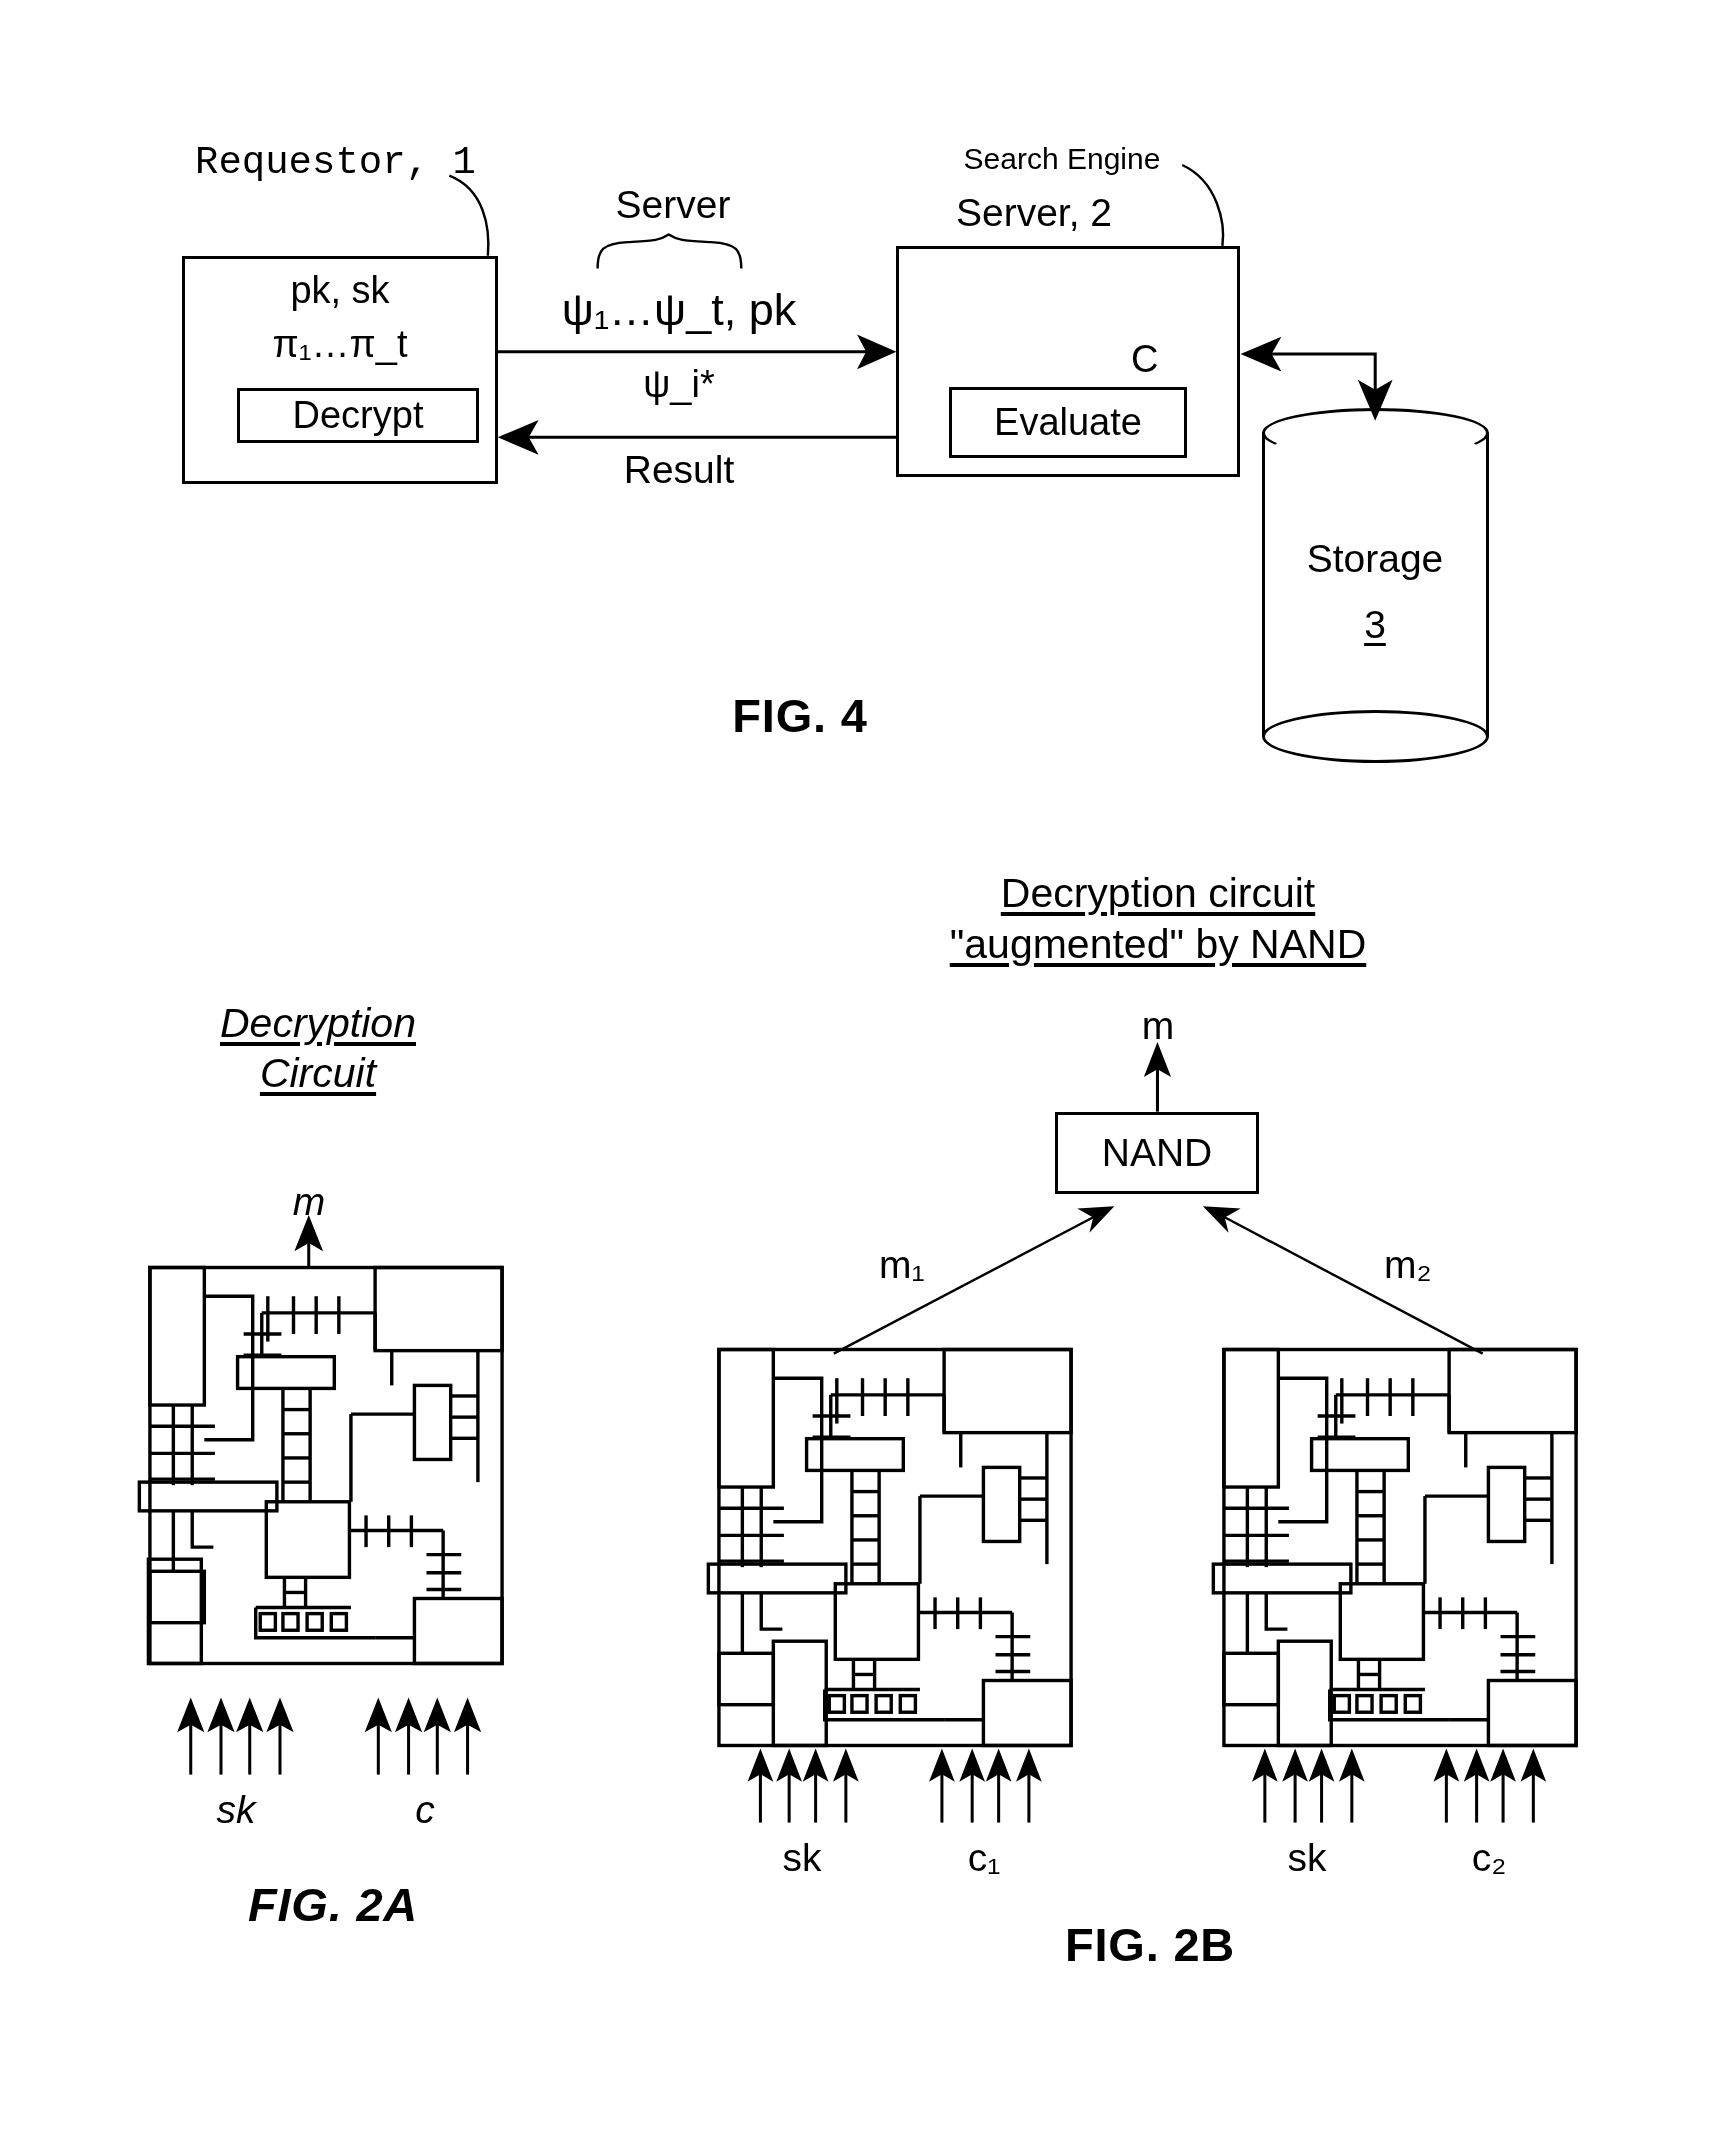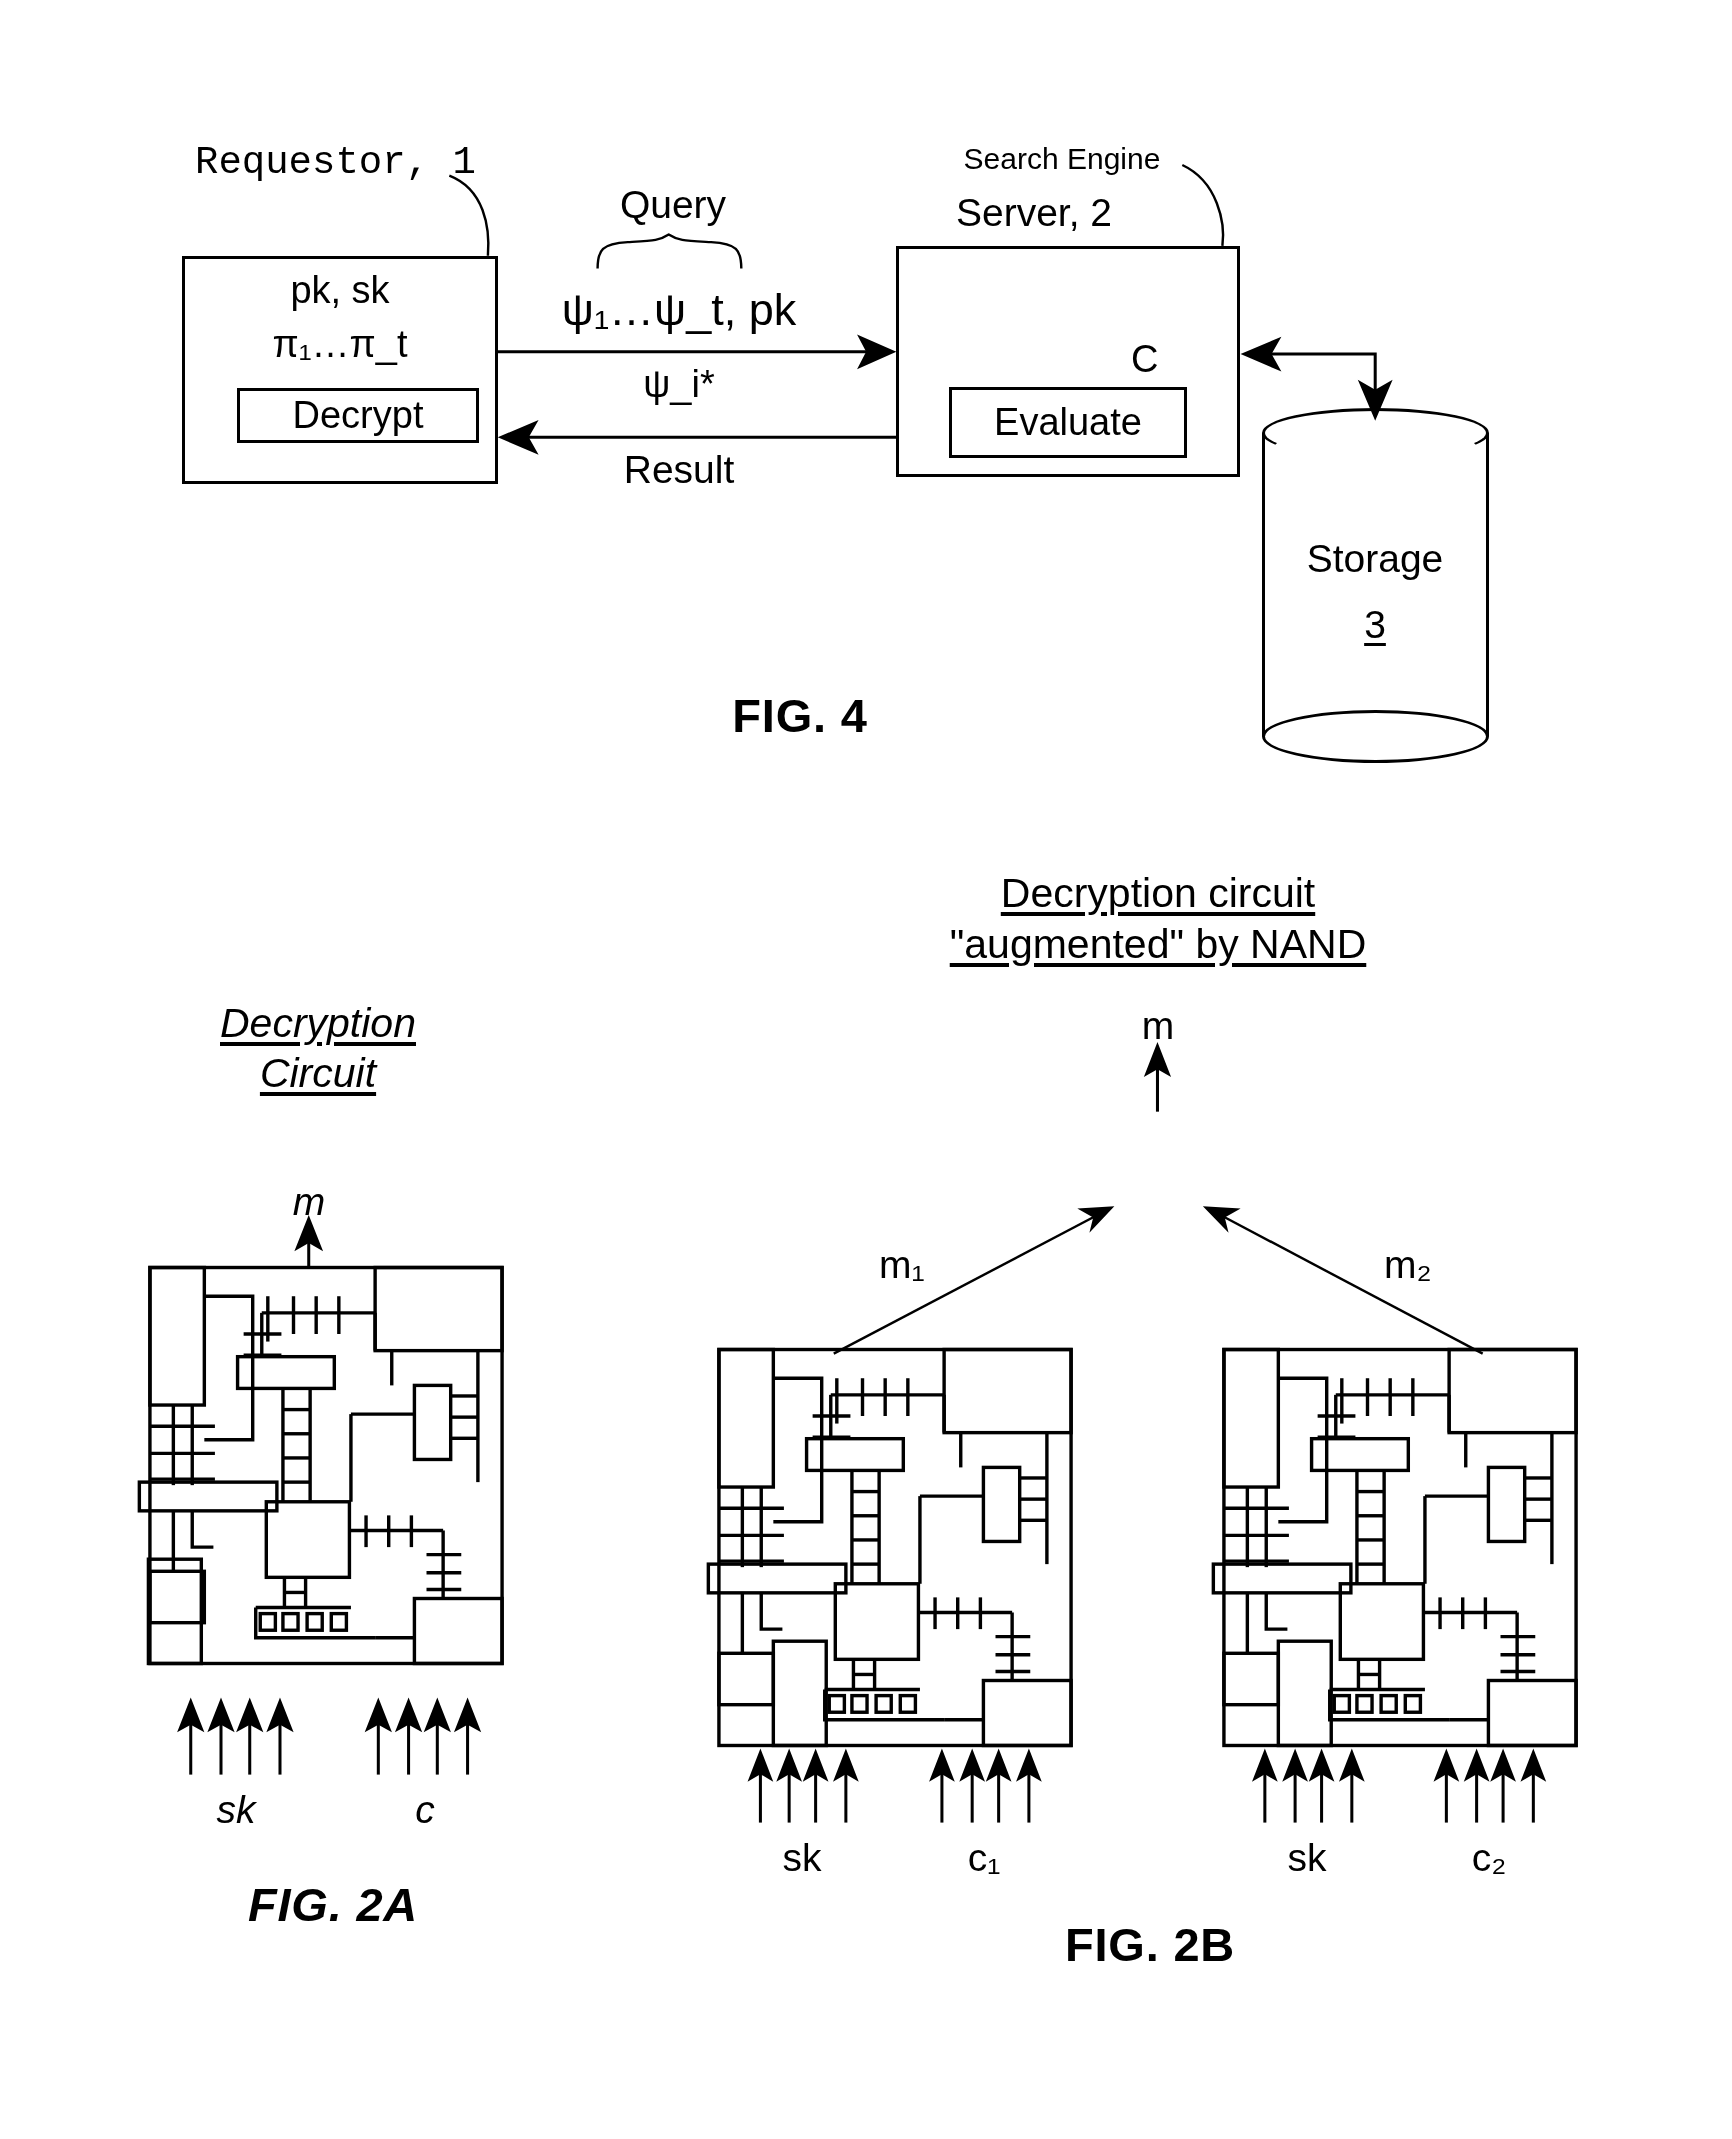--- a/index.html
+++ b/index.html
@@ -57,21 +57,21 @@
     <svg style="left:0;top:0;width:1733px;height:802px;" viewBox="0 0 2291 1060" width="1733" height="802">
       <path class="ln2" d="M1563,218 C 1610,240 1620,295 1616,325"></path>
     </svg>
 
     <div class="box" style="left:896px;top:246px;width:344px;height:231px;"></div>
     <div class="txt lbl" style="left:1131px;top:340px;font-size:38px;">C</div>
     <div class="innerbox" style="left:949px;top:387px;width:238px;height:71px;">
       <span class="lbl" style="font-size:38px;">Evaluate</span>
     </div>
 
-    <div class="txt lbl ctr" style="left:673px;top:185px;font-size:39px;">Query</div>
+    <div class="txt lbl ctr" style="left:673px;top:185px;font-size:39px;">Server</div>
     <svg style="left:0;top:0;width:1733px;height:802px;" viewBox="0 0 2291 1060" width="1733" height="802">
       <path class="ln2" d="M790,355 C 790,330 796,322 830,320 C 864,318 872,318 884,310
                             C 896,318 906,318 940,320 C 974,322 980,330 980,355"></path>
     </svg>
     <div class="txt lbl ctr" style="left:679px;top:287px;font-size:45px;">ψ₁…ψ_t, pk</div>
 
     <svg style="left:0;top:0;width:1733px;height:802px;" viewBox="0 0 2291 1060" width="1733" height="802">
       <path class="ln" d="M658,465 L 1160,465"></path>
       <path class="fillblk" d="M1185,465 L 1133,442 L 1145,465 L 1133,488 Z"></path>
     </svg>
@@ -224,20 +224,23 @@
 
     <div class="txt ctr u" style="left:477px;top:11.3px;font-size:41px;">Decryption circuit</div>
     <div class="txt ctr u" style="left:477px;top:62px;font-size:41px;">"augmented" by NAND</div>
 
     <div class="txt ctr" style="left:477px;top:144px;font-size:39px;">m</div>
     <svg style="left:0;top:0;width:1052px;height:1059px;" viewBox="0 0 1391 1400" width="1052" height="1059">
       <path class="ln" d="M630,330 L 630,262"></path>
       <path class="fillblk" d="M630,238 L 612,284 L 630,274 L 648,284 Z"></path>
     </svg>
 
+    <div class="box" style="left:374px;top:250px;width:204px;height:82px;display:flex;align-items:center;justify-content:center;">
+      <span style="font-size:39px;">NAND</span>
+    </div>
 
     <svg style="left:0;top:0;width:1052px;height:1059px;" viewBox="0 0 1391 1400" width="1052" height="1059">
       <path class="ln2" d="M202,650 L 552,466"></path>
       <path class="fillblk" d="M573,455 L 524,458 L 545,470 L 540,490 Z"></path>
       <path class="ln2" d="M1060,650 L 712,466"></path>
       <path class="fillblk" d="M690,455 L 740,458 L 719,470 L 724,490 Z"></path>
     </svg>
     <div class="txt" style="left:198px;top:383px;font-size:39px;">m₁</div>
     <div class="txt" style="left:703px;top:383px;font-size:39px;">m₂</div>
 

